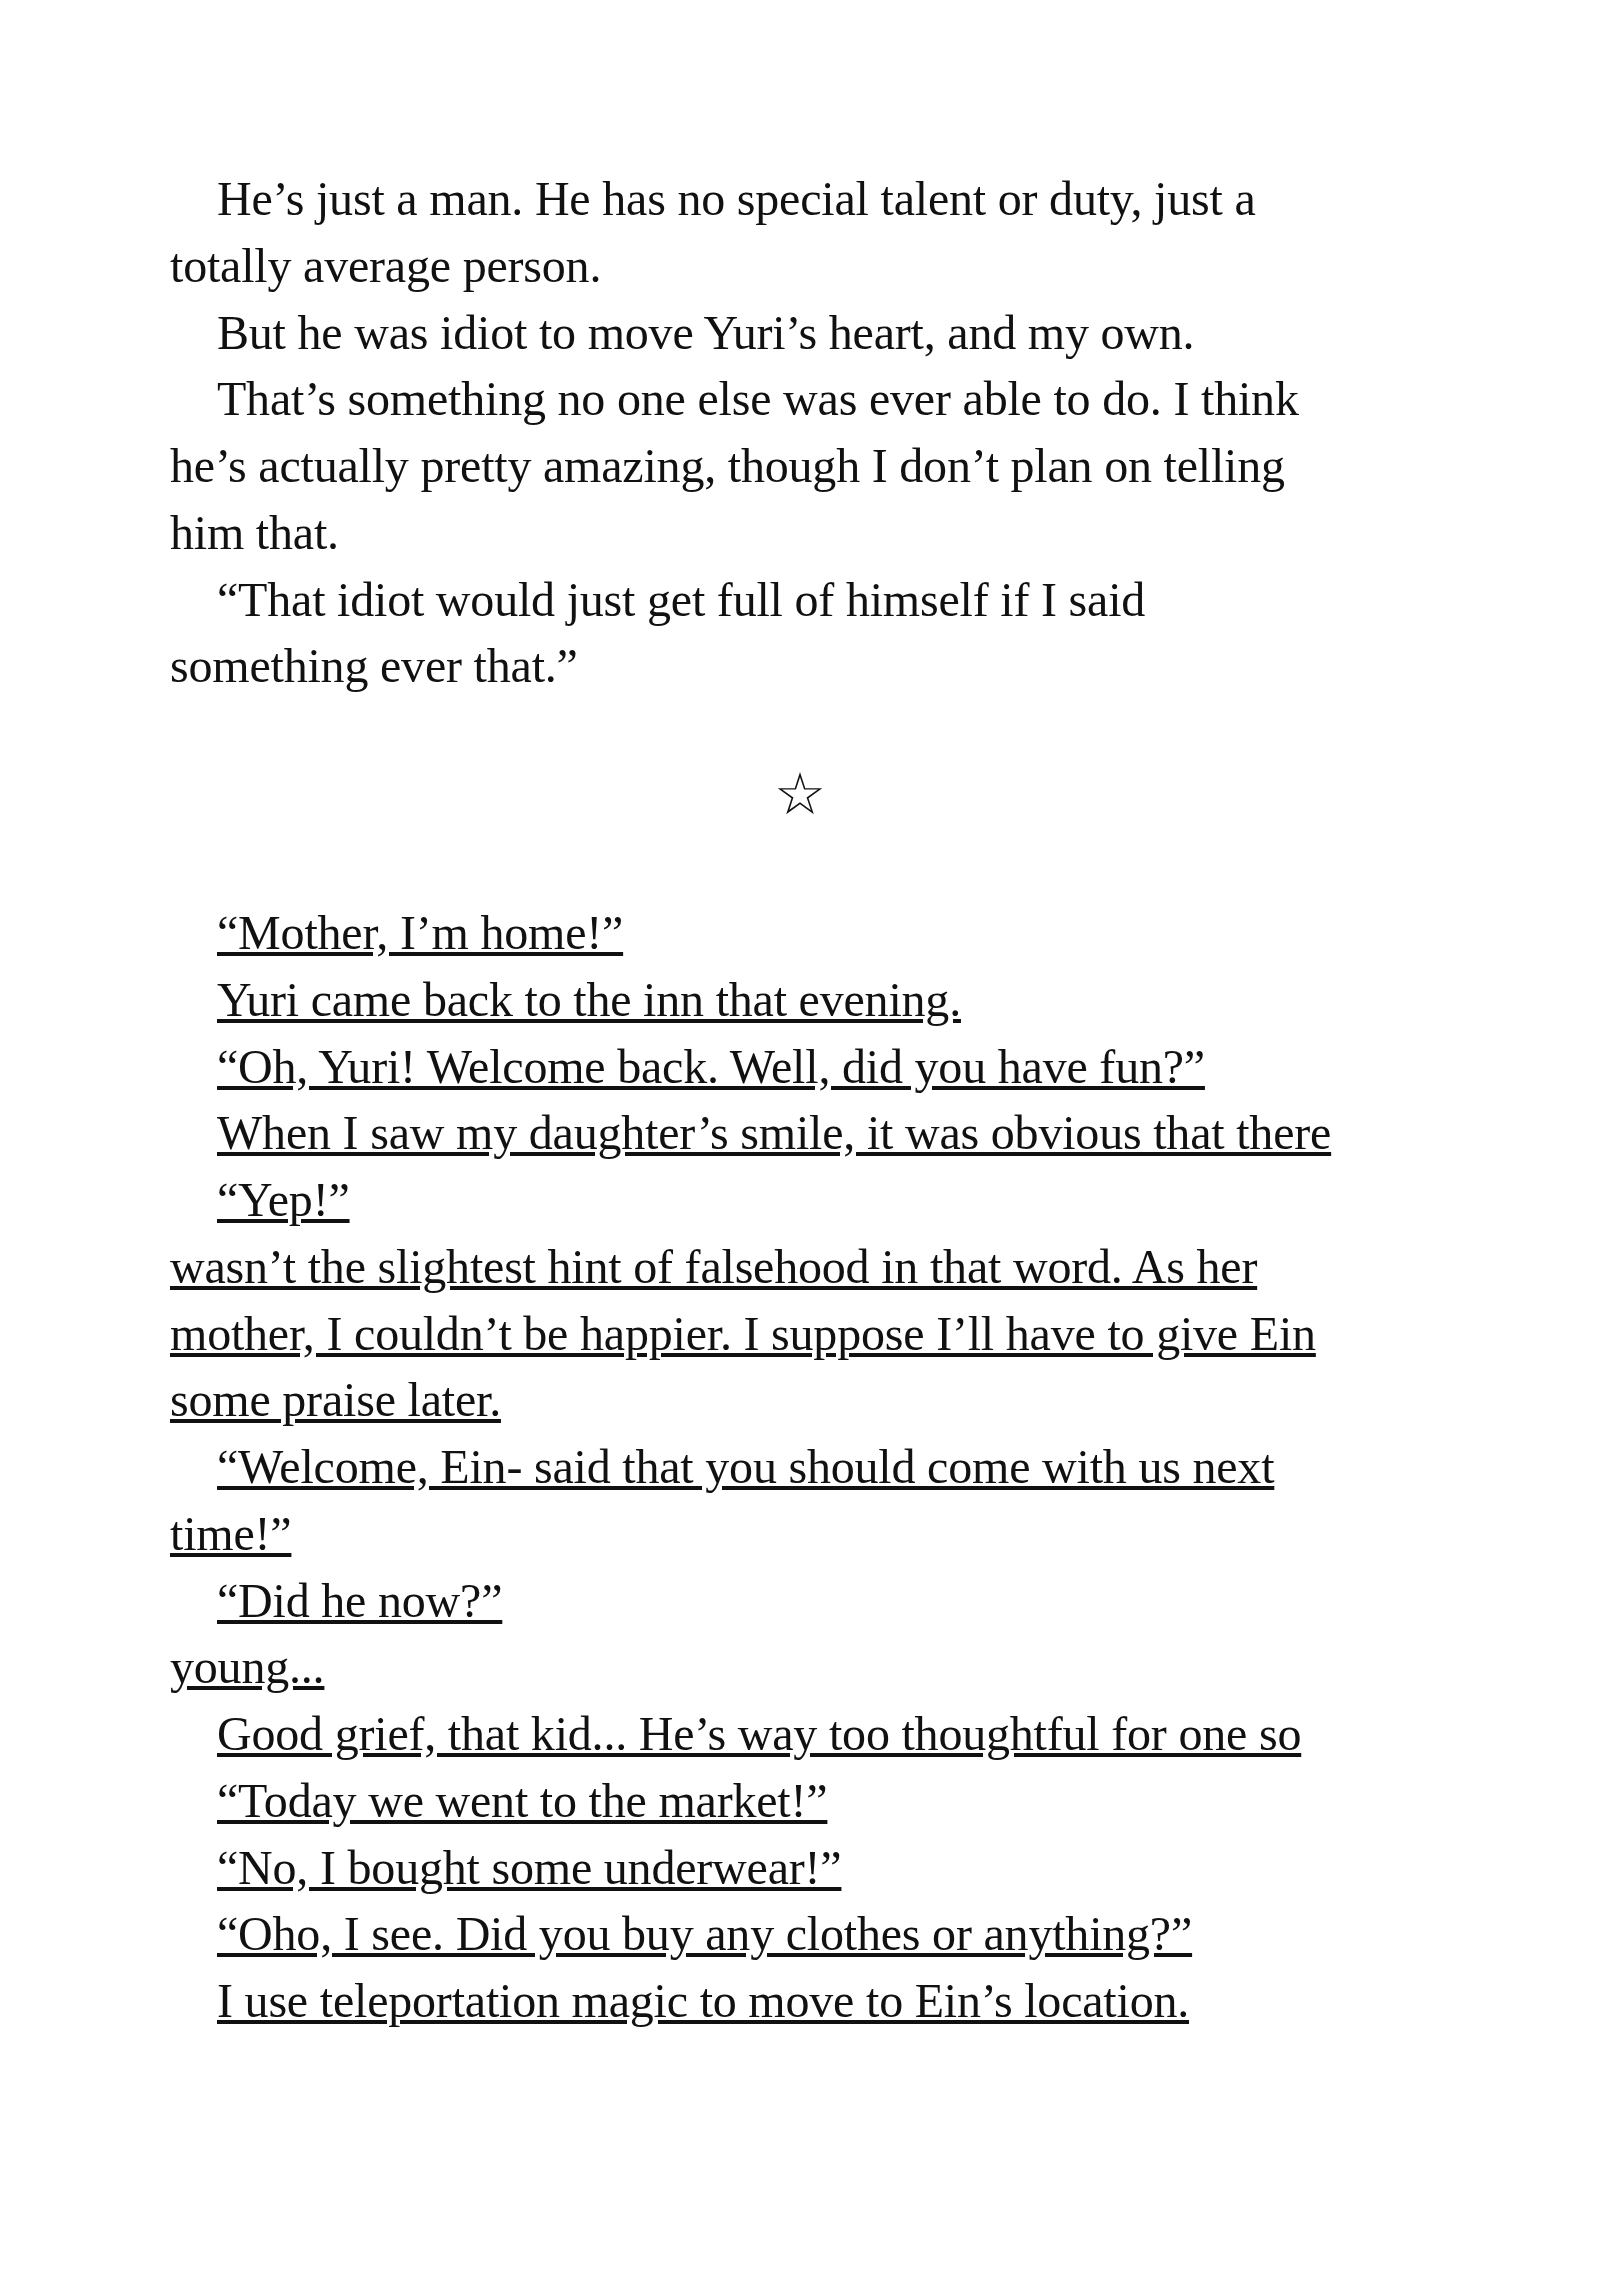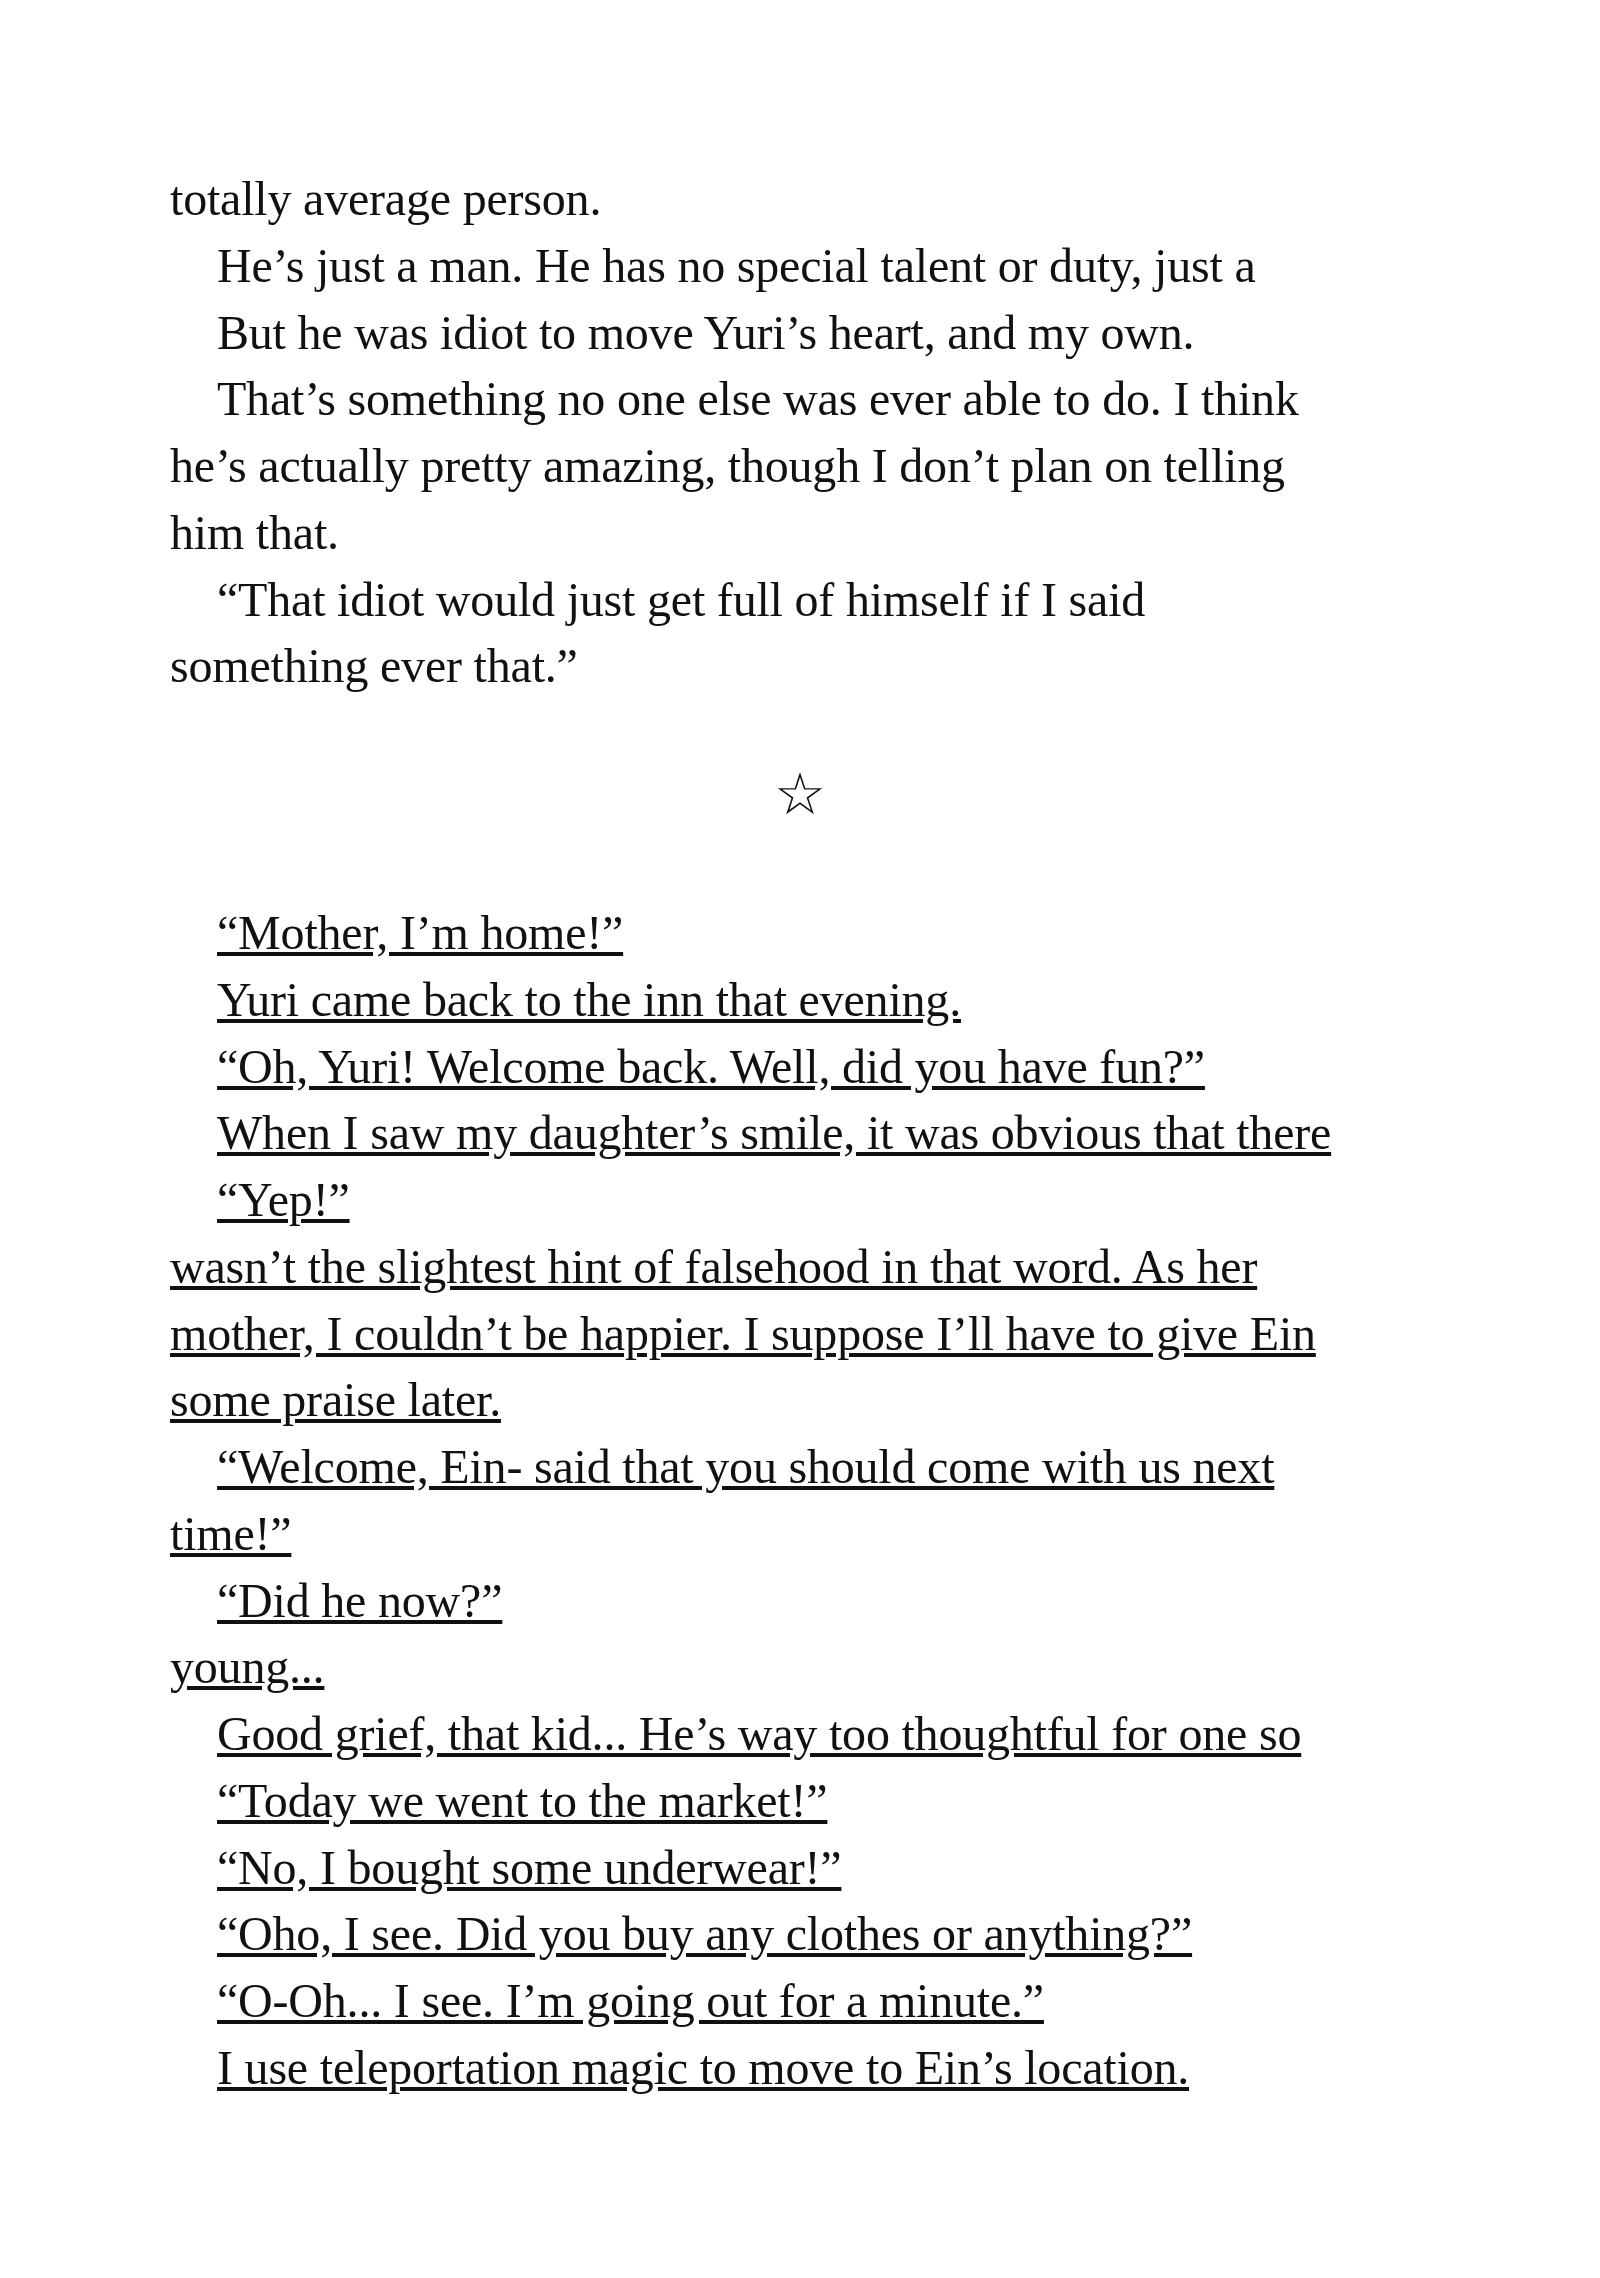--- a/index.html
+++ b/index.html
@@ -56,22 +56,22 @@
       line-height: 70px;
       color: #111111;
     }
   </style>
 </head>
 <body>
 
 <div class="page">
 
   <div class="block" id="section-1">
+    <div class="line indent">He’s just a man. He has no special talent or duty, just a</div>
     <div class="line">totally average person.</div>
-    <div class="line indent">He’s just a man. He has no special talent or duty, just a</div>
     <div class="line indent">But he was idiot to move Yuri’s heart, and my own.</div>
     <div class="line indent">That’s something no one else was ever able to do. I think</div>
     <div class="line">he’s actually pretty amazing, though I don’t plan on telling</div>
     <div class="line">him that.</div>
     <div class="line indent">“That idiot would just get full of himself if I said</div>
     <div class="line">something ever that.”</div>
   </div>
 
   <div class="scene-break">
     <span>☆</span>
@@ -87,17 +87,16 @@
     <div class="line">mother, I couldn’t be happier. I suppose I’ll have to give Ein</div>
     <div class="line">some praise later.</div>
     <div class="line indent">“Welcome, Ein- said that you should come with us next</div>
     <div class="line">time!”</div>
     <div class="line indent">“Did he now?”</div>
     <div class="line">young...</div>
     <div class="line indent">Good grief, that kid... He’s way too thoughtful for one so</div>
     <div class="line indent">“Today we went to the market!”</div>
     <div class="line indent">“No, I bought some underwear!”</div>
     <div class="line indent">“Oho, I see. Did you buy any clothes or anything?”</div>
-    <div class="line indent">“O-Oh... I see. I’m going out for a minute.”</div>
     <div class="line indent">I use teleportation magic to move to Ein’s location.</div>
   </div>
 
 </div>
 
 </body></html>

